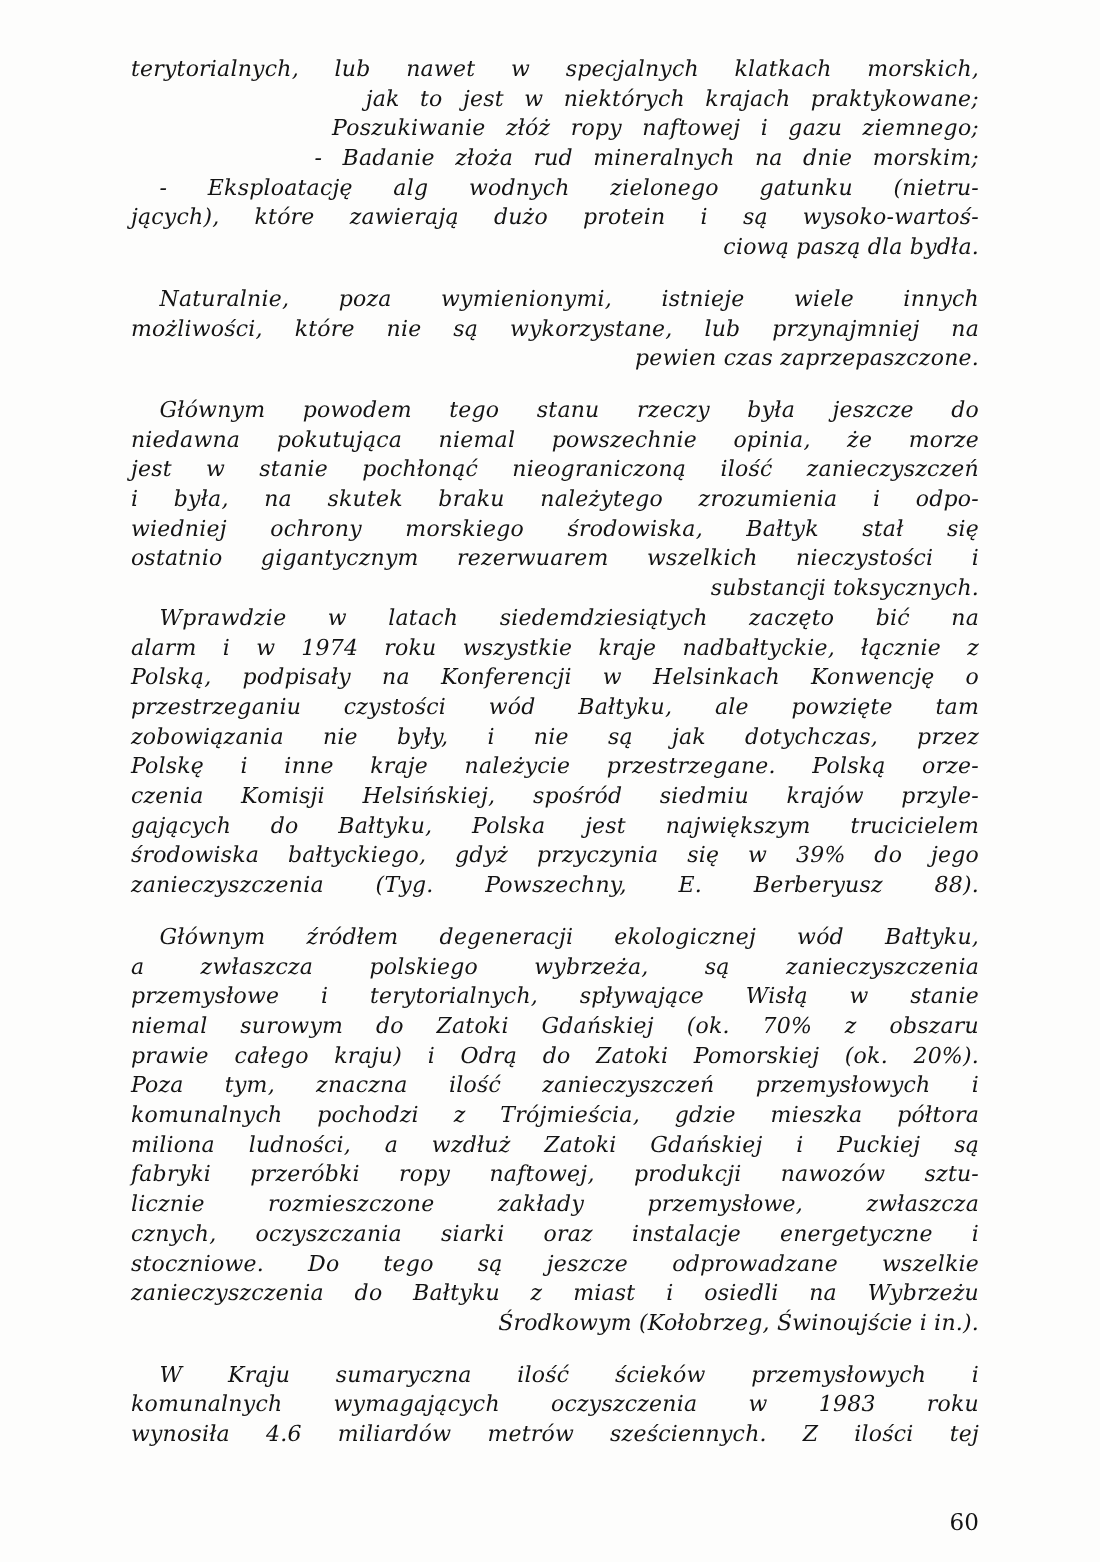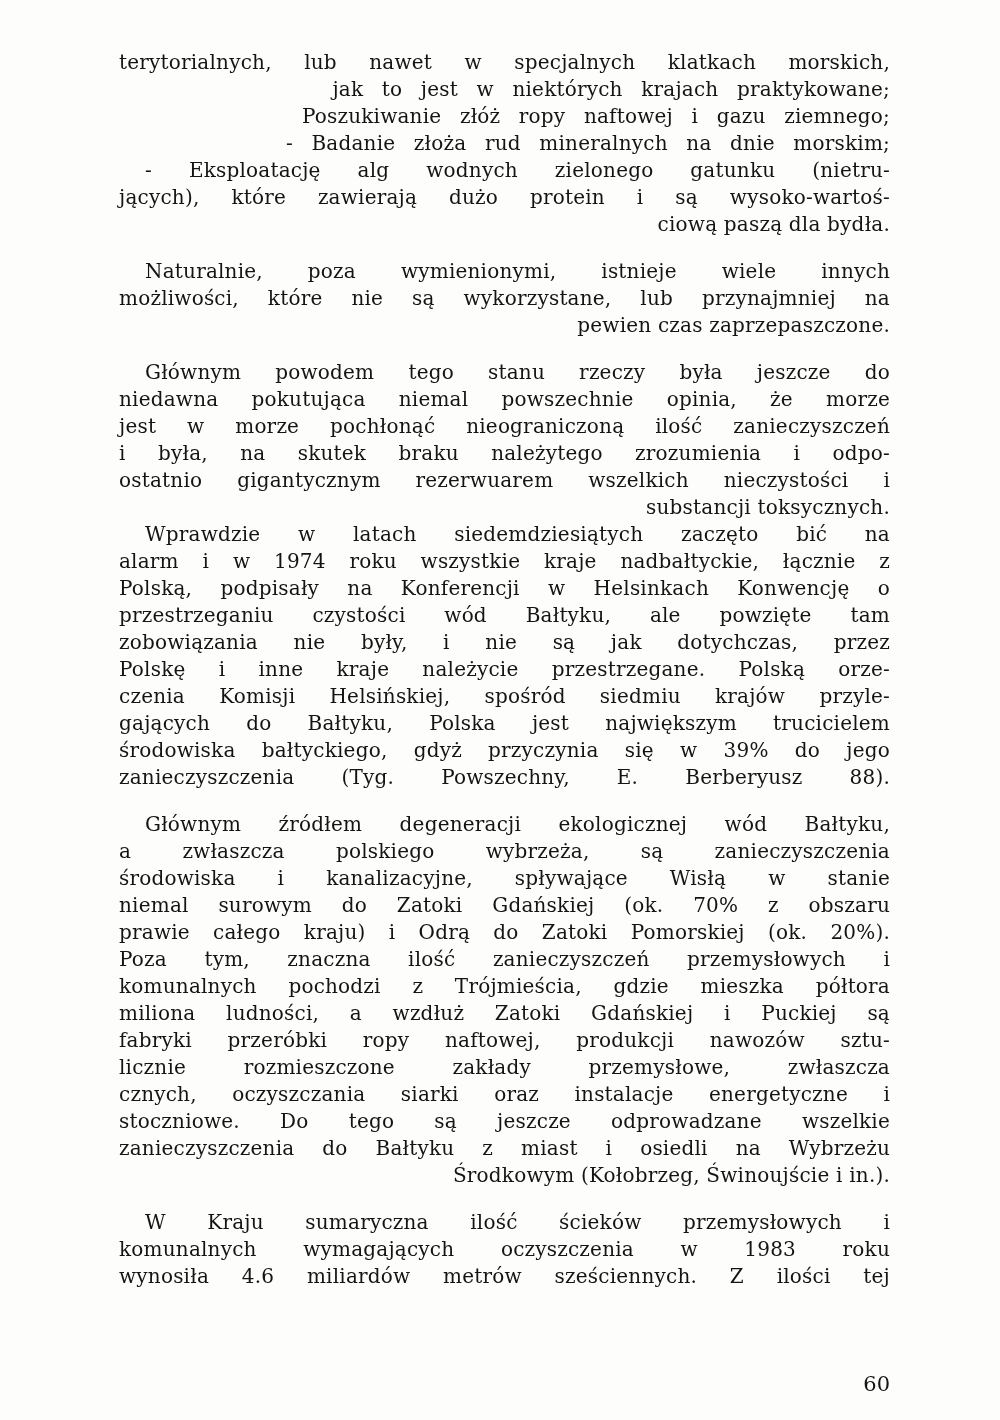--- a/index.html
+++ b/index.html
@@ -21,20 +21,21 @@
     overflow: hidden;
   }
   .text-block {
     position: absolute;
     left: 119px;
     top: 49px;
     width: 771px;
   }
   .paragraph {
     margin: 0;
+    font-style: italic;
   }
   .paragraph.gap {
     margin-top: 20px;
   }
   .line {
     font-size: 20px;
     line-height: 27px;
     height: 27px;
     white-space: normal;
     text-align: right;
@@ -80,41 +81,42 @@
         <div class="line">ciową paszą dla bydła.</div>
       </div>
       <div class="paragraph gap">
         <div class="line ind j">Naturalnie, poza wymienionymi, istnieje wiele innych</div>
         <div class="line j">możliwości, które nie są wykorzystane, lub przynajmniej na</div>
         <div class="line">pewien czas zaprzepaszczone.</div>
       </div>
       <div class="paragraph gap">
         <div class="line ind j">Głównym powodem tego stanu rzeczy była jeszcze do</div>
         <div class="line j">niedawna pokutująca niemal powszechnie opinia, że morze</div>
-        <div class="line j">jest w morze pochłonąć nieograniczoną ilość zanieczyszczeń</div>
+        <div class="line j">jest w stanie pochłonąć nieograniczoną ilość zanieczyszczeń</div>
         <div class="line j">i była, na skutek braku należytego zrozumienia i odpo-</div>
+        <div class="line j">wiedniej ochrony morskiego środowiska, Bałtyk stał się</div>
         <div class="line j">ostatnio gigantycznym rezerwuarem wszelkich nieczystości i</div>
         <div class="line">substancji toksycznych.</div>
       </div>
       <div class="paragraph">
         <div class="line ind j">Wprawdzie w latach siedemdziesiątych zaczęto bić na</div>
         <div class="line j">alarm i w 1974 roku wszystkie kraje nadbałtyckie, łącznie z</div>
         <div class="line j">Polską, podpisały na Konferencji w Helsinkach Konwencję o</div>
         <div class="line j">przestrzeganiu czystości wód Bałtyku, ale powzięte tam</div>
         <div class="line j">zobowiązania nie były, i nie są jak dotychczas, przez</div>
         <div class="line j">Polskę i inne kraje należycie przestrzegane. Polską orze-</div>
         <div class="line j">czenia Komisji Helsińskiej, spośród siedmiu krajów przyle-</div>
         <div class="line j">gających do Bałtyku, Polska jest największym trucicielem</div>
         <div class="line j">środowiska bałtyckiego, gdyż przyczynia się w 39% do jego</div>
         <div class="line j">zanieczyszczenia (Tyg. Powszechny, E. Berberyusz 88).</div>
       </div>
       <div class="paragraph gap">
         <div class="line ind j">Głównym źródłem degeneracji ekologicznej wód Bałtyku,</div>
         <div class="line j">a zwłaszcza polskiego wybrzeża, są zanieczyszczenia</div>
-        <div class="line j">środowiska i kanalizacyjne, spływające Wisłą w stanie</div>
+        <div class="line j">przemysłowe i terytorialnych, spływające Wisłą w stanie</div>
         <div class="line j">niemal surowym do Zatoki Gdańskiej (ok. 70% z obszaru</div>
         <div class="line j">prawie całego kraju) i Odrą do Zatoki Pomorskiej (ok. 20%).</div>
         <div class="line j">Poza tym, znaczna ilość zanieczyszczeń przemysłowych i</div>
         <div class="line j">komunalnych pochodzi z Trójmieścia, gdzie mieszka półtora</div>
         <div class="line j">miliona ludności, a wzdłuż Zatoki Gdańskiej i Puckiej są</div>
         <div class="line j">fabryki przeróbki ropy naftowej, produkcji nawozów sztu-</div>
         <div class="line j">licznie rozmieszczone zakłady przemysłowe, zwłaszcza</div>
         <div class="line j">cznych, oczyszczania siarki oraz instalacje energetyczne i</div>
         <div class="line j">stoczniowe. Do tego są jeszcze odprowadzane wszelkie</div>
         <div class="line j">zanieczyszczenia do Bałtyku z miast i osiedli na Wybrzeżu</div>

